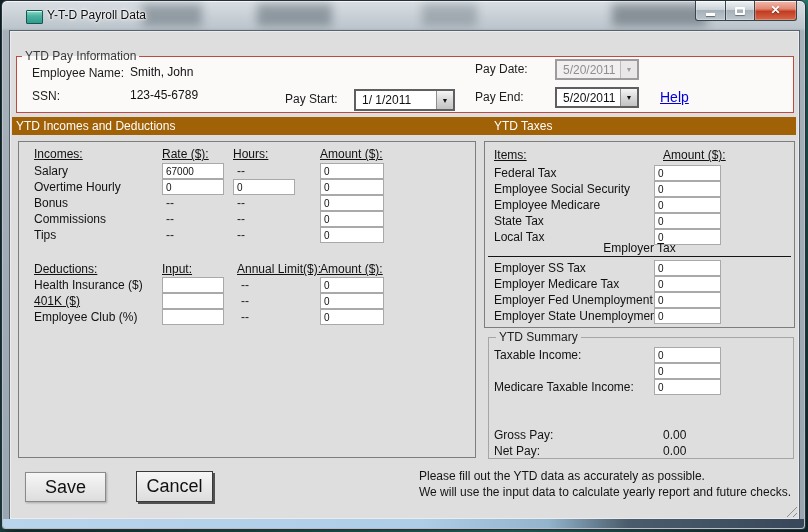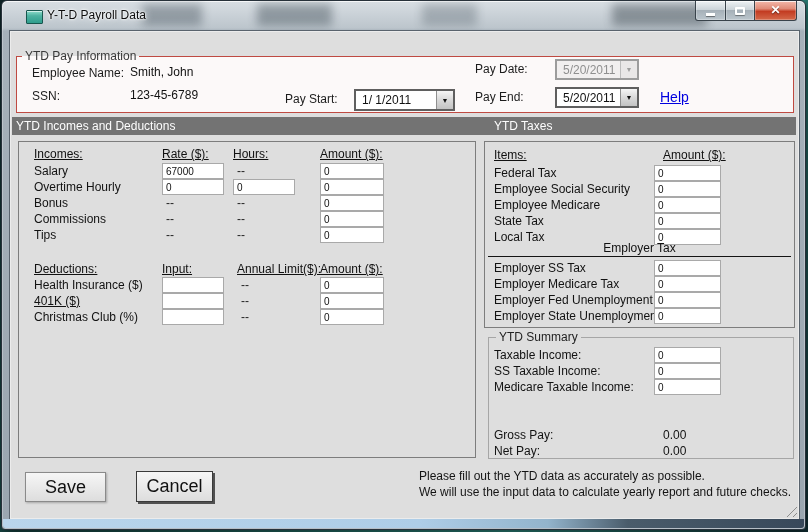--- a/index.html
+++ b/index.html
@@ -44,21 +44,21 @@
   .fvalue{position:absolute;font-size:12px;color:#111;white-space:nowrap;line-height:13px;}
   .combo{position:absolute;box-sizing:border-box;background:#fff;border:2px solid #5f5f5f;display:flex;align-items:stretch;}
   .combo .val{flex:1;font-size:12px;color:#111;display:flex;align-items:center;padding-left:6px;white-space:pre;}
   .combo .arrowbtn{width:16px;background:linear-gradient(180deg,#f5f5f5,#d9d9d9 50%,#c3c3c3);border-left:1px solid #8f8f8f;
     display:flex;align-items:center;justify-content:center;font-size:7px;color:#111;}
   .combo.disabled{background:#f1efef;border-color:#9c9c9c;}
   .combo.disabled .val{color:#8f8f8f;}
   .combo.disabled .arrowbtn{background:#e9e7e7;color:#9f9f9f;border-left-color:#bcbcbc;}
   .helplink{position:absolute;font-size:14px;color:#0000e0;text-decoration:underline;cursor:pointer;line-height:13px;}
   
-  .band{position:absolute;left:2px;top:86px;width:784px;height:18px;background:#737373;}
+  .band{position:absolute;left:2px;top:86px;width:784px;height:18px;background:#a16207;}
   .band .bt{position:absolute;top:0;height:18px;line-height:18px;font-size:12px;color:#fdfdfd;white-space:nowrap;}
   .bt.t1{left:4px;} .bt.t2{left:482px;}
   
   .panel{position:absolute;box-sizing:border-box;border:1px solid #7d7d7d;}
   .panel.left{left:8px;top:110px;width:458px;height:317px;}
   .panel.right{left:474px;top:110px;width:311px;height:187px;}
   .colhead{position:absolute;font-size:12px;color:#111;text-decoration:underline;white-space:nowrap;line-height:14px;}
   .rows{position:absolute;left:0;right:0;}
   .prow{position:absolute;left:0;right:0;height:16px;}
   .cell{position:absolute;top:1px;height:15px;line-height:15px;font-size:12px;color:#121212;white-space:nowrap;}
@@ -192,21 +192,21 @@
               <div class="cell dash" style="left: 222px;">--</div>
               <input class="tbox" type="text" value="0" style="left: 301px; width: 64px;">
             </div>
             <div class="prow" style="top: 16px;">
               <div class="cell u" style="left: 15px; width: 125px;">401K ($)</div>
               <input class="tbox" type="text" style="left: 143px; width: 62px;">
               <div class="cell dash" style="left: 222px;">--</div>
               <input class="tbox" type="text" value="0" style="left: 301px; width: 64px;">
             </div>
             <div class="prow" style="top: 32px;">
-              <div class="cell" style="left: 15px; width: 125px;">Christmas Club (%)</div>
+              <div class="cell" style="left: 15px; width: 125px;">Employee Club (%)</div>
               <input class="tbox" type="text" style="left: 143px; width: 62px;">
               <div class="cell dash" style="left: 222px;">--</div>
               <input class="tbox" type="text" value="0" style="left: 301px; width: 64px;">
             </div>
           </div>
       </div>
 
       <div class="panel right">
         <div class="colhead" style="left:9px;top:6px;">Items:</div>
         <div class="colhead" style="left:178px;top:6px;">Amount ($):</div>
@@ -254,21 +254,20 @@
       </div>
 
       <div class="summary">
         <div class="legend">YTD Summary</div>
         <div class="rows" id="summary-rows" style="top:9px;height:48px;">
             <div class="prow" style="top: 0px;">
               <div class="cell" style="left: 5px; width: 160px;">Taxable Income:</div>
               <input class="tbox" type="text" value="0" style="left: 165px; width: 67px;">
             </div>
             <div class="prow" style="top: 16px;">
-              <div class="cell" style="left: 5px; width: 160px;">SS Taxable Income:</div>
               <input class="tbox" type="text" value="0" style="left: 165px; width: 67px;">
             </div>
             <div class="prow" style="top: 32px;">
               <div class="cell" style="left: 5px; width: 160px;">Medicare Taxable Income:</div>
               <input class="tbox" type="text" value="0" style="left: 165px; width: 67px;">
             </div>
           </div>
         <div class="sumline" style="left:5px;top:90px;">Gross Pay:</div>
         <div class="sumline" style="left:174px;top:90px;">0.00</div>
         <div class="sumline" style="left:5px;top:106px;">Net Pay:</div>

